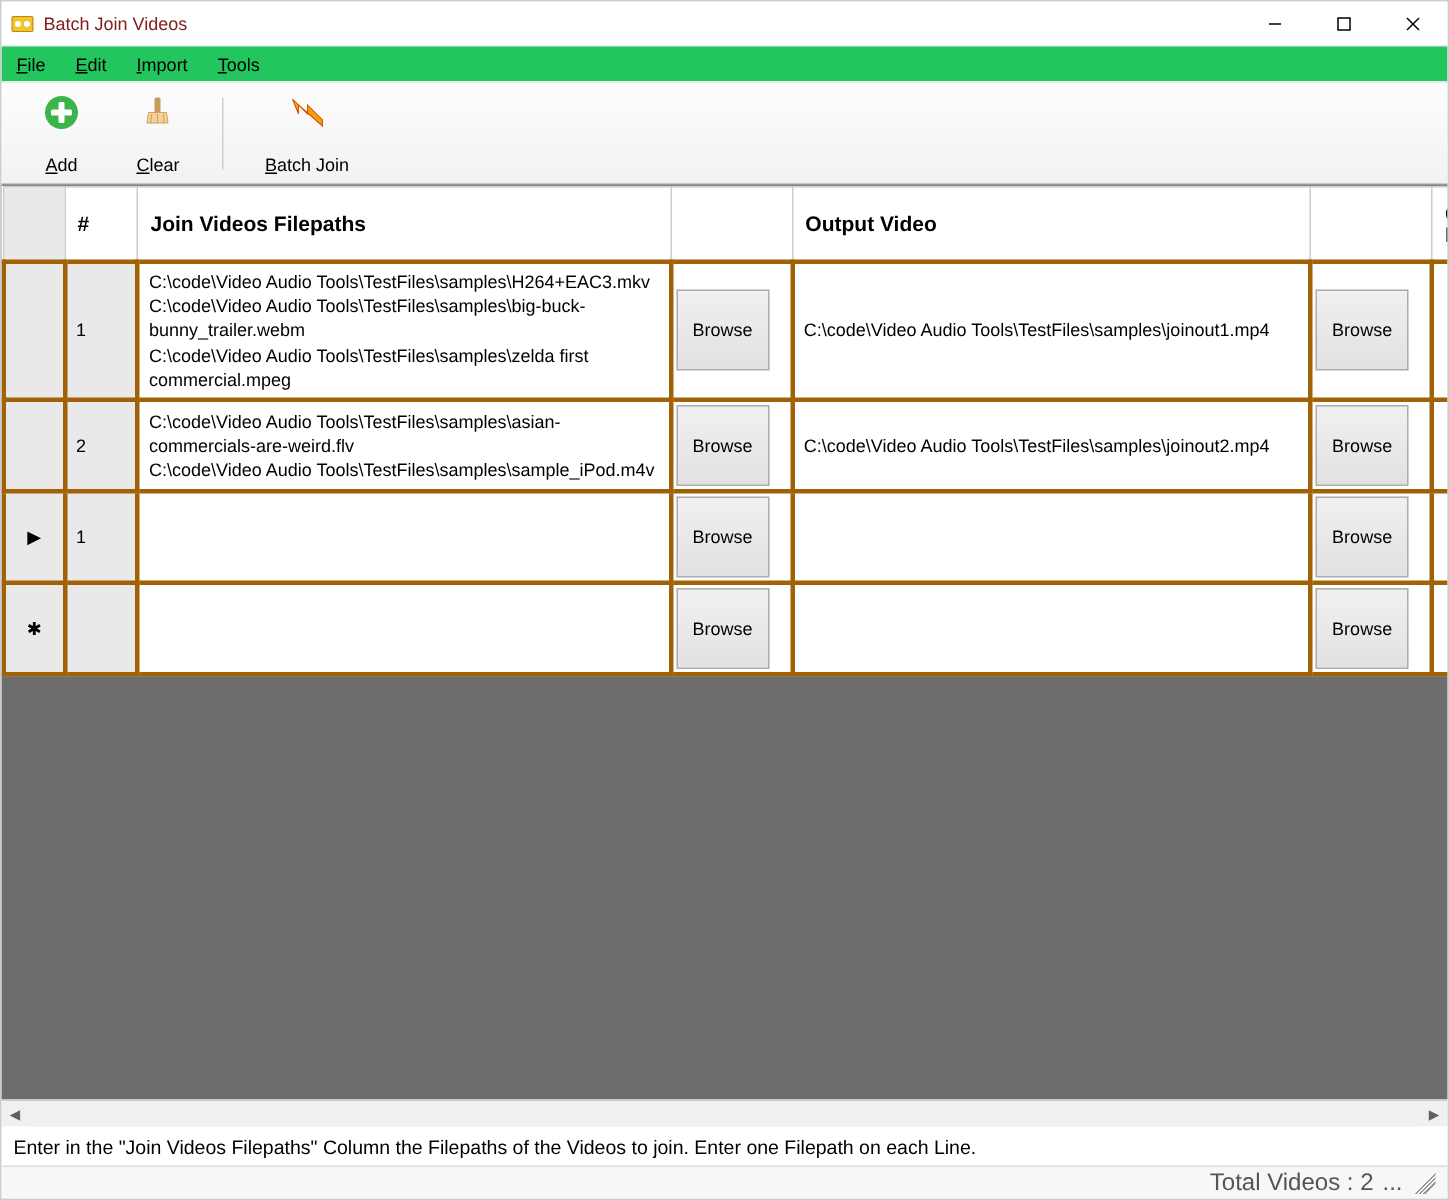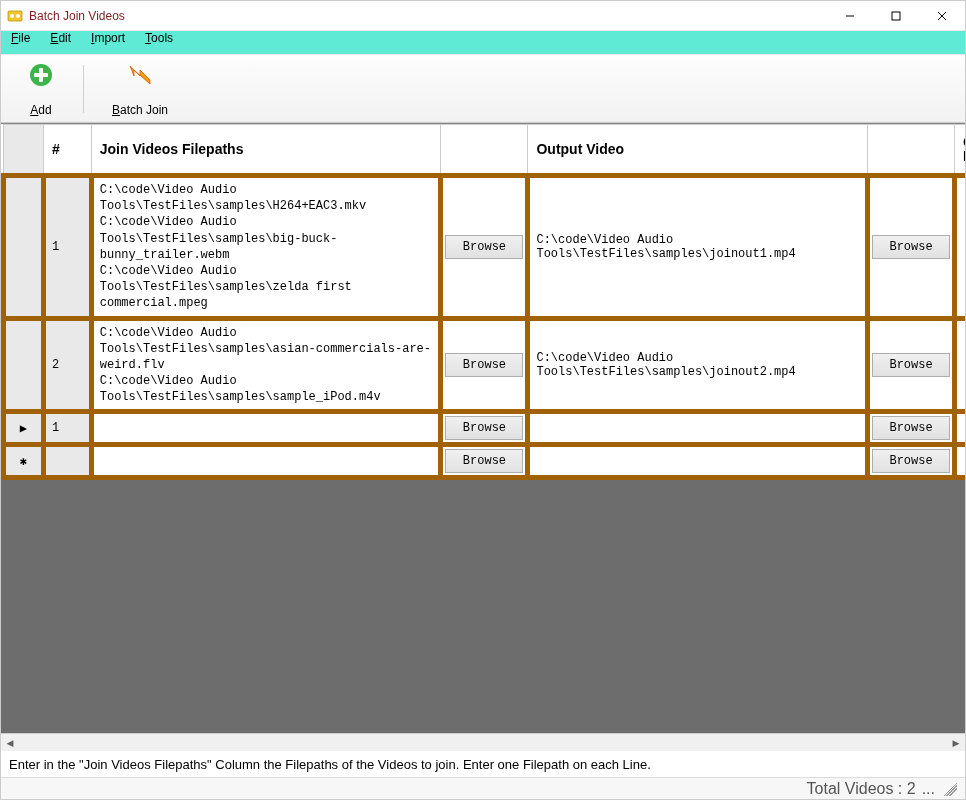--- a/index.html
+++ b/index.html
@@ -40,22 +40,23 @@
     width: 46px;
     height: 30px;
     display: flex;
     align-items: center;
     justify-content: center;
     color: #000;
   }
   
   .menubar {
     height: 24px;
-    background: #5eead4;
-    display: flex;
+    background: #22c55e;
+    display: flex;
+    align-items: center;
     padding: 0 10px;
     gap: 20px;
     border-bottom: 1px solid #e8e8e8;
   }
   .menubar .menu-item {
     font-size: 12px;
     color: #000;
     cursor: default;
   }
   .menubar .menu-item .ul { text-decoration: underline; }
@@ -112,26 +113,25 @@
     background: #fff;
     font-weight: bold;
     text-align: left;
     font-size: 14px;
     padding: 10px 8px;
     border: 1px solid #ccc;
     height: 40px;
     white-space: nowrap;
   }
   .grid-table td {
-    border: 5px solid #a16207;
+    border: 3px solid #a16207;
     padding: 4px 6px;
     font-size: 12px;
     vertical-align: middle;
     background: #fff;
-    font-family: Liberation Mono, monospace;
   }
   .grid-table .row-header {
     background: #e9e9e9;
     width: 40px;
     text-align: center;
     vertical-align: middle;
   }
   .grid-table .num-cell {
     background: #e9e9e9;
     text-align: left;
@@ -139,24 +139,24 @@
     width: 40px;
   }
   .grid-table .browse-cell {
     padding: 2px;
     background: #fff;
     width: 80px;
   }
   .browse-btn {
     background: linear-gradient(#f0f0f0, #e1e1e1);
     border: 1px solid #adadad;
-    padding: 4px 10px;
+    padding: 19px 10px;
     font-size: 12px;
     cursor: default;
-    width: 78px;
+    width: 62px;
     text-align: center;
   }
   .filepaths-cell { line-height: 1.35; }
   .grid-filler { flex: 1; background: #6d6d6d; }
   
   .hscroll {
     height: 18px;
     background: #f0f0f0;
     border-top: 1px solid #ccc;
     display: flex;
@@ -249,20 +249,32 @@
   <div class="tool-btn">
     <span class="icon">
       <svg width="26" height="26" viewBox="0 0 26 26">
         <circle cx="13" cy="13" r="11" fill="#3bb44a"></circle>
         <rect x="11" y="6" width="4" height="14" fill="#fff" rx="1"></rect>
         <rect x="6" y="11" width="14" height="4" fill="#fff" rx="1"></rect>
       </svg>
     </span>
     <span class="tool-label"><span class="ul">A</span>dd</span>
   </div>
+  <div class="tool-btn">
+    <span class="icon">
+      <svg width="26" height="26" viewBox="0 0 26 26">
+        <rect x="11" y="3" width="4" height="10" fill="#c99a5b" rx="1"></rect>
+        <polygon points="7,13 19,13 20,20 6,20" fill="#f6d196" stroke="#c99a5b" stroke-width="0.6"></polygon>
+        <line x1="9" y1="14" x2="8.5" y2="20" stroke="#c99a5b" stroke-width="0.6"></line>
+        <line x1="13" y1="14" x2="13" y2="20" stroke="#c99a5b" stroke-width="0.6"></line>
+        <line x1="17" y1="14" x2="17.5" y2="20" stroke="#c99a5b" stroke-width="0.6"></line>
+      </svg>
+    </span>
+    <span class="tool-label"><span class="ul">C</span>lear</span>
+  </div>
   <div class="sep"></div>
   <div class="tool-btn">
     <span class="icon">
       <svg width="28" height="26" viewBox="0 0 28 26">
         <polygon points="4,4 14,14 14,8 24,18 24,22 8,8 8,14" fill="#f39c12" stroke="#d35400" stroke-width="0.7"></polygon>
       </svg>
     </span>
     <span class="tool-label"><span class="ul">B</span>atch Join</span>
   </div>
 </div>

